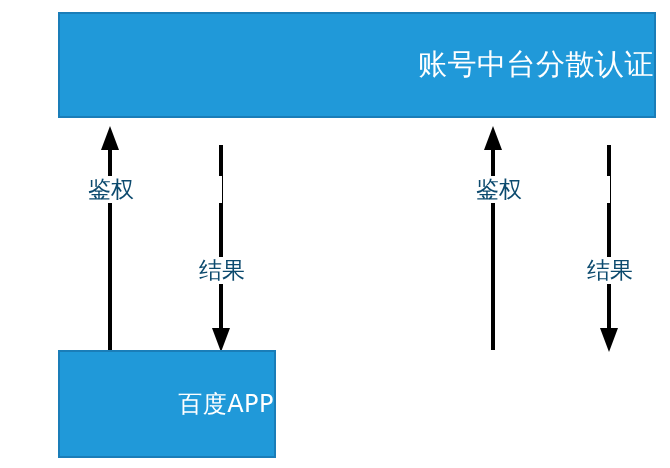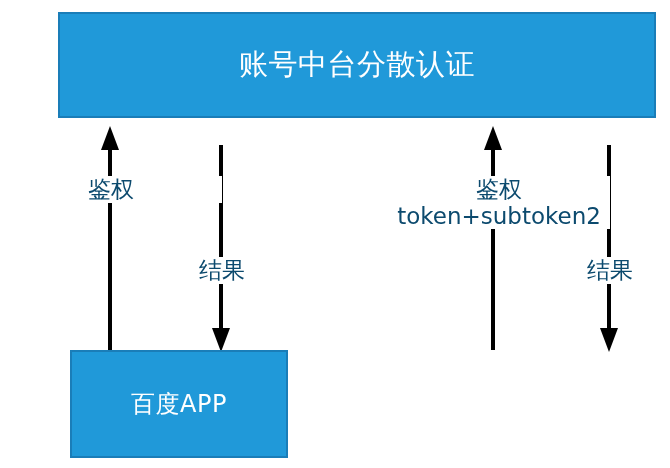--- a/index.html
+++ b/index.html
@@ -19,33 +19,33 @@
     height: 468px;
     background: #ffffff;
   }
   .node {
     position: absolute;
     box-sizing: border-box;
     background: #2099D9;
     border: 2px solid #1A7DB8;
     display: flex;
     align-items: center;
-    justify-content: center;
+    justify-content: flex-end;
     color: #ffffff;
     letter-spacing: 0.5px;
   }
   #node-top {
     left: 58px;
     top: 12px;
     width: 598px;
     height: 106px;
     font-size: 29px;
   }
   #node-baidu {
-    left: 70px;
+    left: 58px;
     top: 350px;
     width: 218px;
     height: 108px;
     font-size: 24px;
   }
   #node-netdisk {
     left: 442px;
     top: 350px;
     width: 216px;
     height: 108px;
@@ -122,20 +122,19 @@
   <div class="edge-label lbl-auth-left">
     <div>鉴权</div>
   </div>
 
   <div class="edge-label lbl-res-left">
     <div>结果</div>
   </div>
 
   <div class="edge-label lbl-auth-right">
     <div>鉴权</div>
-    <div class="lbl-line2">token+subtoken2</div>
   </div>
 
   <div class="edge-label lbl-res-right">
     <div>结果</div>
   </div>
 
 </div>
 
 </body></html>

